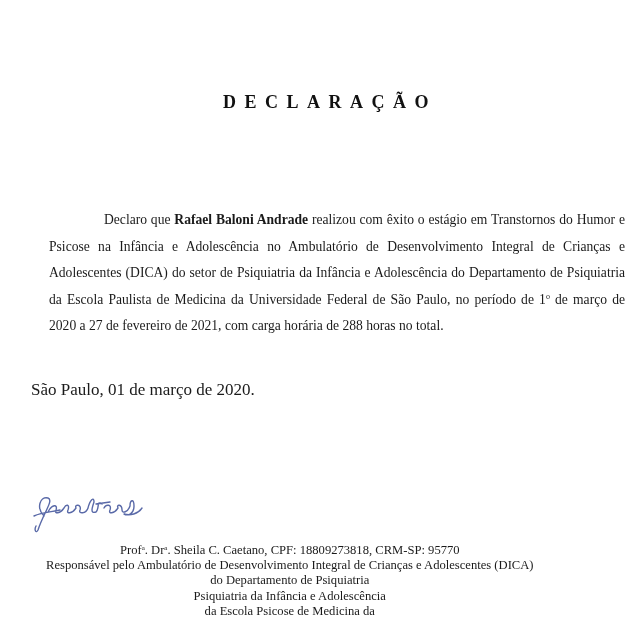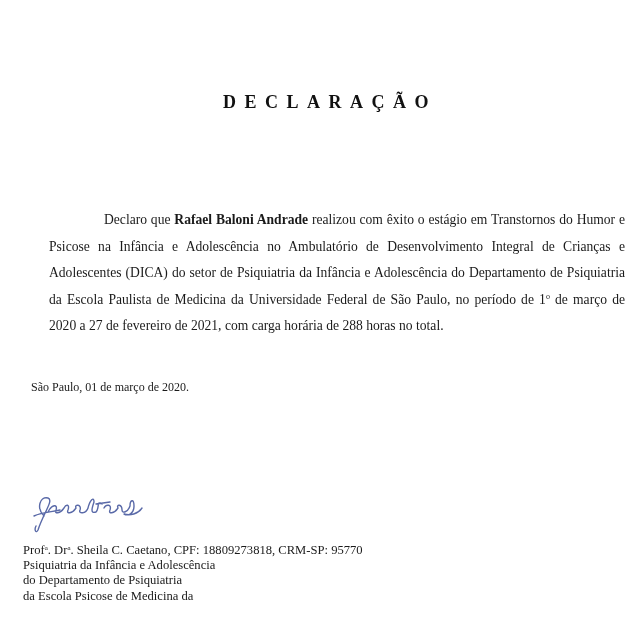--- a/index.html
+++ b/index.html
@@ -44,35 +44,36 @@
       text-align: justify;
       text-indent: 55px;
       margin: 10px;
     }
     .body-text b { font-weight: bold; }
     .body-text sup { font-size: 8px; vertical-align: 5px; line-height: 0; }
     .place-date {
       position: absolute;
       top: 380px;
       left: 31px;
-      font-size: 12px;
+      font-size: 17px;
     }
     .signature {
       position: absolute;
       top: 486px;
       left: 30px;
       width: 120px;
       height: 50px;
     }
     .signer-block {
       position: absolute;
       top: 543px;
-      left: 23px;
+      left: 46px;
       font-size: 12.6px;
       line-height: 15.2px;
+      text-align: center;
     }
     .signer-block div { white-space: nowrap; }
     .signer-block sup { font-size: 7px; vertical-align: 4px; line-height: 0; }
   </style>
 </head>
 <body>
 
 <div class="page">
 
   <div class="title">DECLARAÇÃO</div>
@@ -80,18 +81,19 @@
   <p class="body-text"><span>Declaro que </span><b>Rafael Baloni Andrade</b><span> realizou com êxito o estágio em Transtornos do Humor e Psicose na Infância e Adolescência no Ambulatório de Desenvolvimento Integral de Crianças e Adolescentes (DICA) do setor de Psiquiatria da Infância e Adolescência do Departamento de Psiquiatria da Escola Paulista de Medicina da Universidade Federal de São Paulo, no período de 1</span><sup>o</sup><span> de março de 2020 a 27 de fevereiro de 2021, com carga horária de 288 horas no total.</span></p>
 
   <div class="place-date">São Paulo, 01 de março de 2020.</div>
 
   <svg class="signature" viewBox="0 0 120 50" xmlns="http://www.w3.org/2000/svg">
     <path d="M14 30 C 6 22, 10 10, 18 12 C 24 14, 14 26, 8 44 C 6 48, 4 44, 6 40 M4 30 C 12 26, 22 26, 30 24 M18 26 C 22 18, 28 18, 26 24 C 24 28, 30 28, 34 22 C 36 18, 40 18, 38 24 C 36 28, 42 28, 46 22 C 44 18, 52 18, 50 24 C 48 28, 56 28, 58 22 M58 22 C 60 14, 64 10, 64 16 C 62 22, 60 28, 66 26 C 70 22, 66 14, 72 18 M66 18 L 80 16 M74 22 C 76 18, 82 18, 80 24 C 78 28, 84 28, 88 22 C 86 18, 92 18, 92 24 C 92 28, 98 26, 100 20 C 100 14, 104 12, 104 20 C 104 28, 98 30, 94 28 C 100 30, 108 28, 112 22" fill="none" stroke="#5a6aa8" stroke-width="1.4" stroke-linecap="round" stroke-linejoin="round"></path>
   </svg>
 
   <div class="signer-block">
     <div><span>Prof</span><sup>a</sup><span>. Dr</span><sup>a</sup><span>. Sheila C. Caetano, CPF: 18809273818, CRM-SP: 95770</span></div>
+    <div>Responsável pelo Ambulatório de Desenvolvimento Integral de Crianças e Adolescentes (DICA)</div>
+    <div>do Departamento de Psiquiatria</div>
     <div>Psiquiatria da Infância e Adolescência</div>
-    <div>do Departamento de Psiquiatria</div>
     <div>da Escola Psicose de Medicina da</div>
   </div>
 
 </div>
 
 </body></html>

